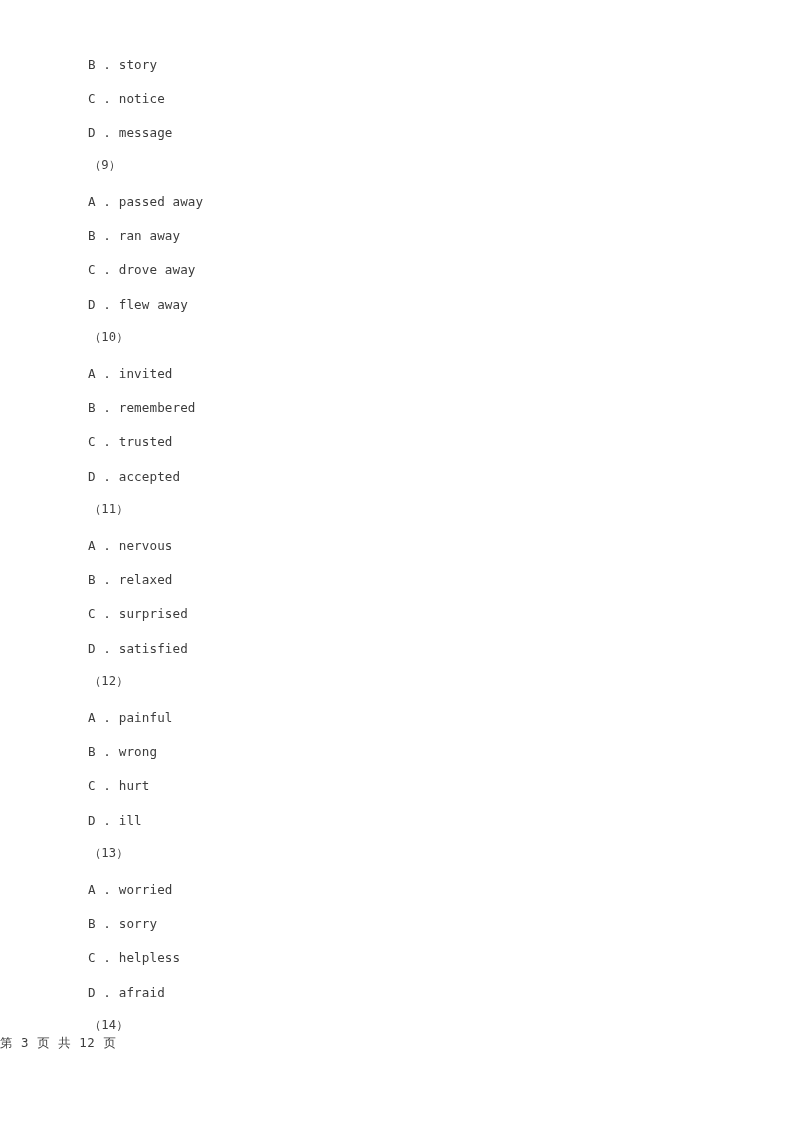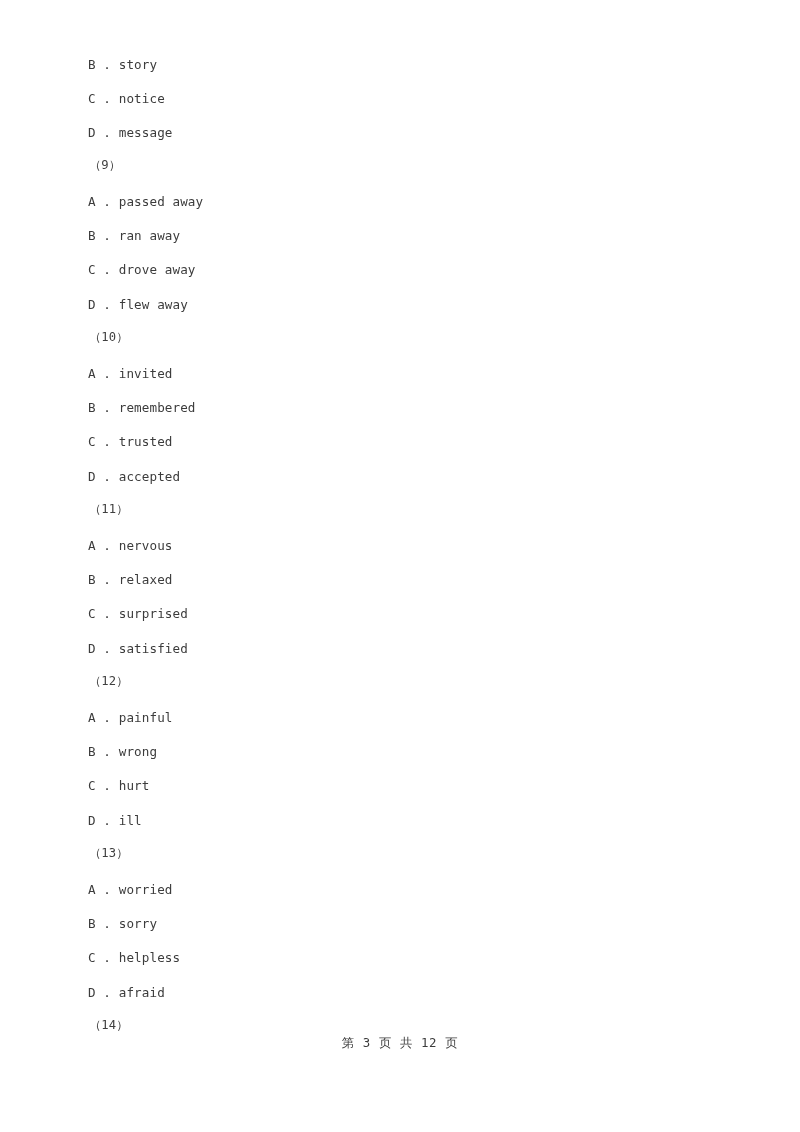--- a/index.html
+++ b/index.html
@@ -53,21 +53,20 @@
     padding-left: 89px;
     font-size: 12.2px;
     color: #3f3f3f;
   }
 
   #page-footer {
     position: absolute;
     left: 0;
     top: 1031px;
     width: 800px;
-    text-align: center;
     font-size: 12.4px;
     line-height: 24px;
     letter-spacing: 0.6px;
     color: #3c3c3c;
     white-space: pre;
   }
 </style>
 </head>
 <body>
 

